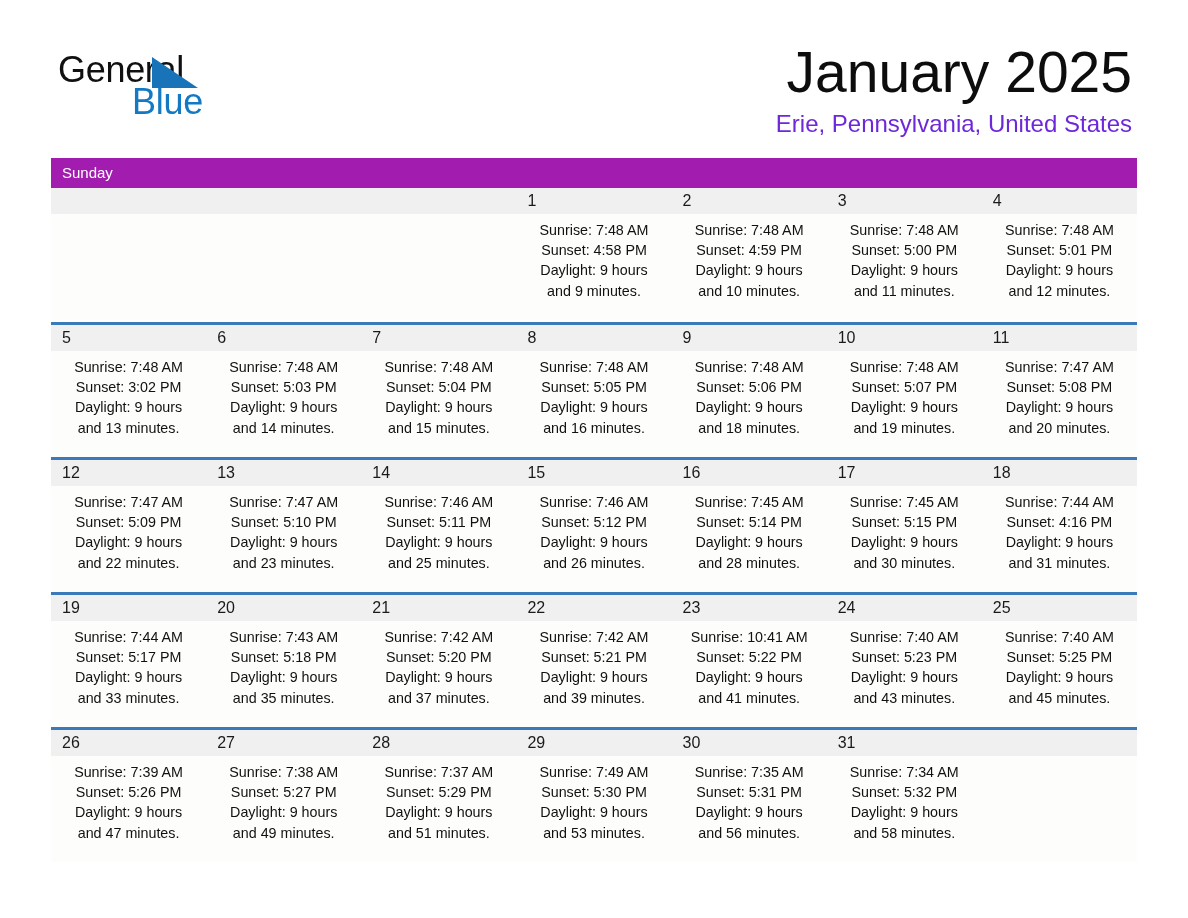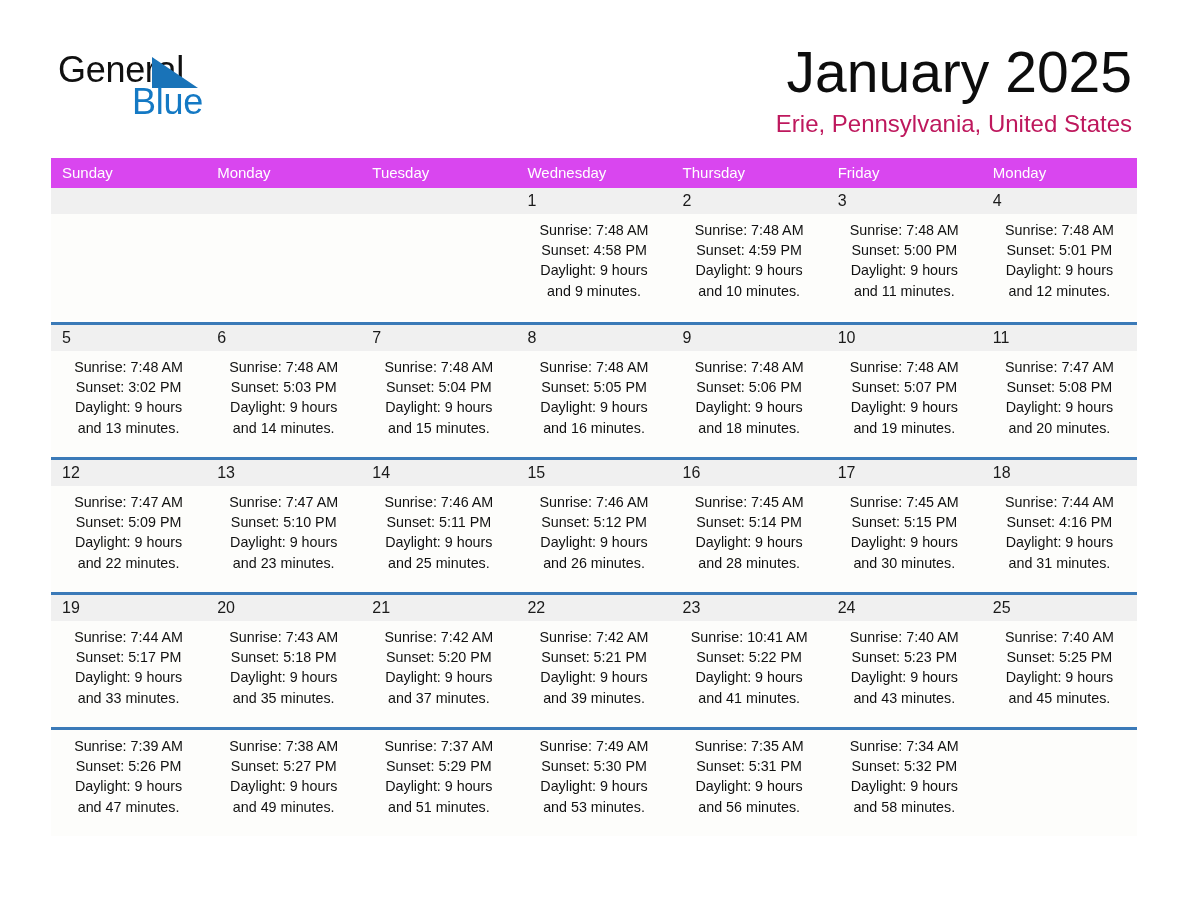--- a/index.html
+++ b/index.html
@@ -73,36 +73,37 @@
     font-size: 57px;
     font-weight: normal;
     color: #0d0d0d;
     line-height: 52px;
     white-space: nowrap;
   }
   .location {
     margin-top: 12px;
     font-size: 24px;
     font-weight: normal;
-    color: #be185d;
+    color: #6d28d9;
     line-height: 28px;
     white-space: nowrap;
   }
 
   
   .calendar {
     position: absolute;
     left: 51px;
     top: 158px;
     width: 1086px;
   }
   .weekday-header {
     display: flex;
-    background: #d946ef;
+    background: #a21caf;
     height: 30px;
+    flex-direction: column;
   }
   .weekday-cell {
     flex: 1 1 0;
     color: #ffffff;
     font-size: 15px;
     line-height: 30px;
     padding-left: 11px;
     box-sizing: border-box;
     white-space: nowrap;
   }
@@ -383,20 +384,29 @@
             <div class="detail-cell">
               <div>Sunrise: 7:40 AM</div>
               <div>Sunset: 5:25 PM</div>
               <div>Daylight: 9 hours</div>
               <div>and 45 minutes.</div>
             </div>
           </div>
         </div>
         <div class="week-row">
           <div class="week-sep"></div>
+          <div class="daynum-band">
+            <div class="daynum-cell">26</div>
+            <div class="daynum-cell">27</div>
+            <div class="daynum-cell">28</div>
+            <div class="daynum-cell">29</div>
+            <div class="daynum-cell">30</div>
+            <div class="daynum-cell">31</div>
+            <div class="daynum-cell"></div>
+          </div>
           <div class="detail-band">
             <div class="detail-cell">
               <div>Sunrise: 7:39 AM</div>
               <div>Sunset: 5:26 PM</div>
               <div>Daylight: 9 hours</div>
               <div>and 47 minutes.</div>
             </div>
             <div class="detail-cell">
               <div>Sunrise: 7:38 AM</div>
               <div>Sunset: 5:27 PM</div>

